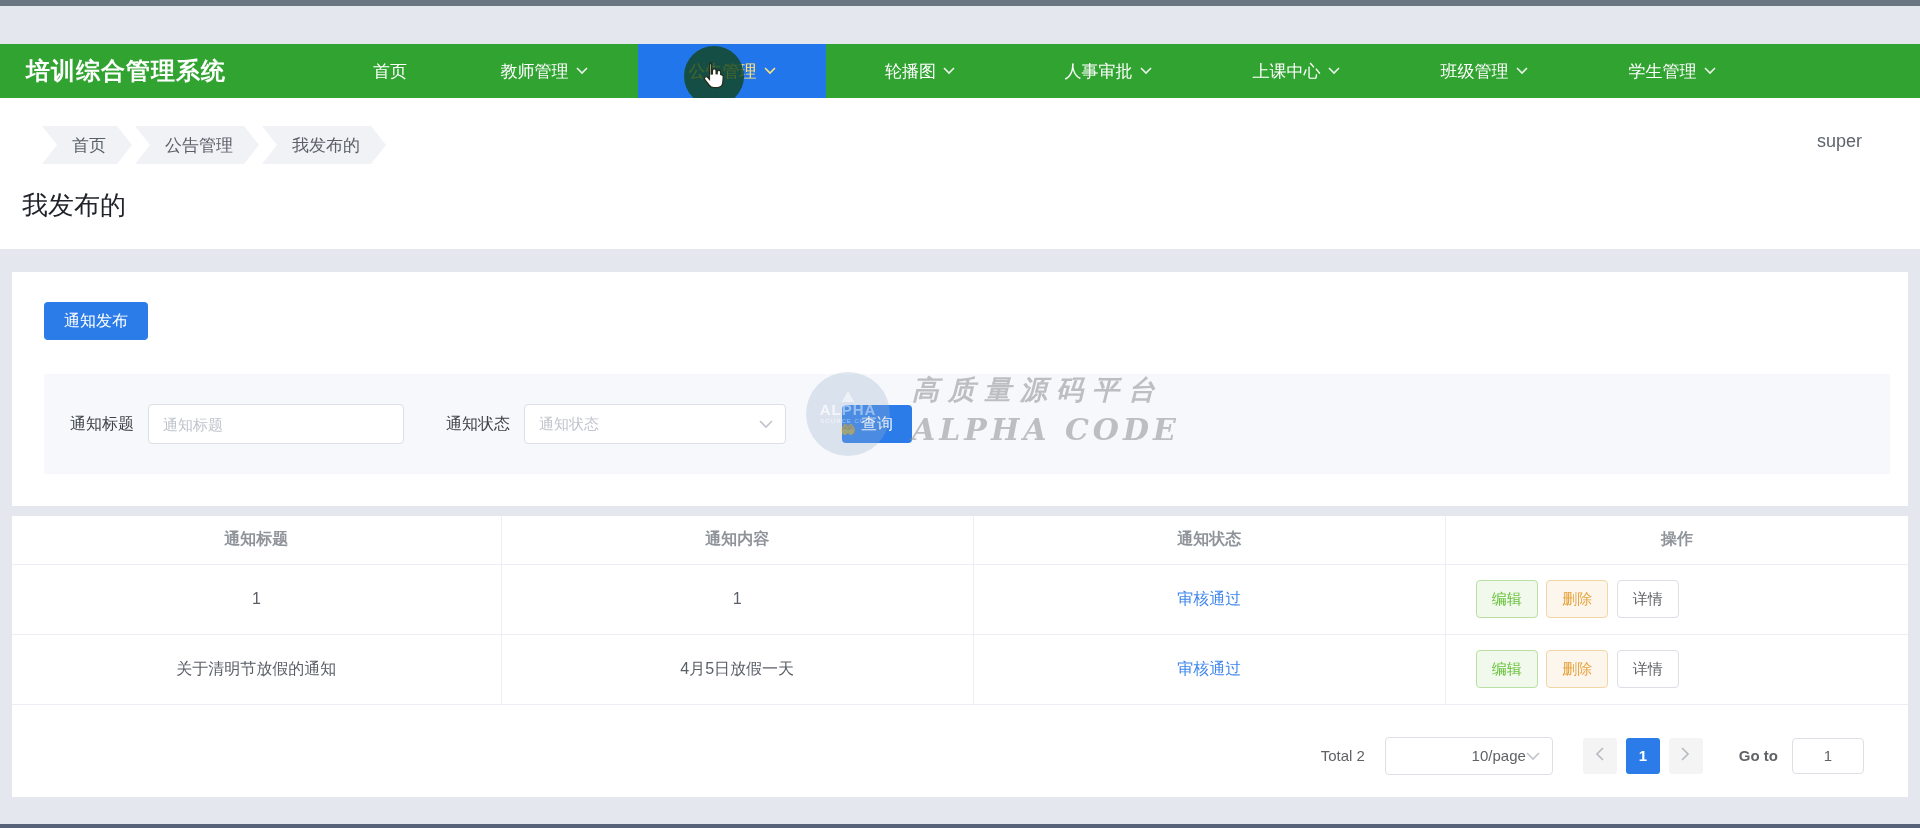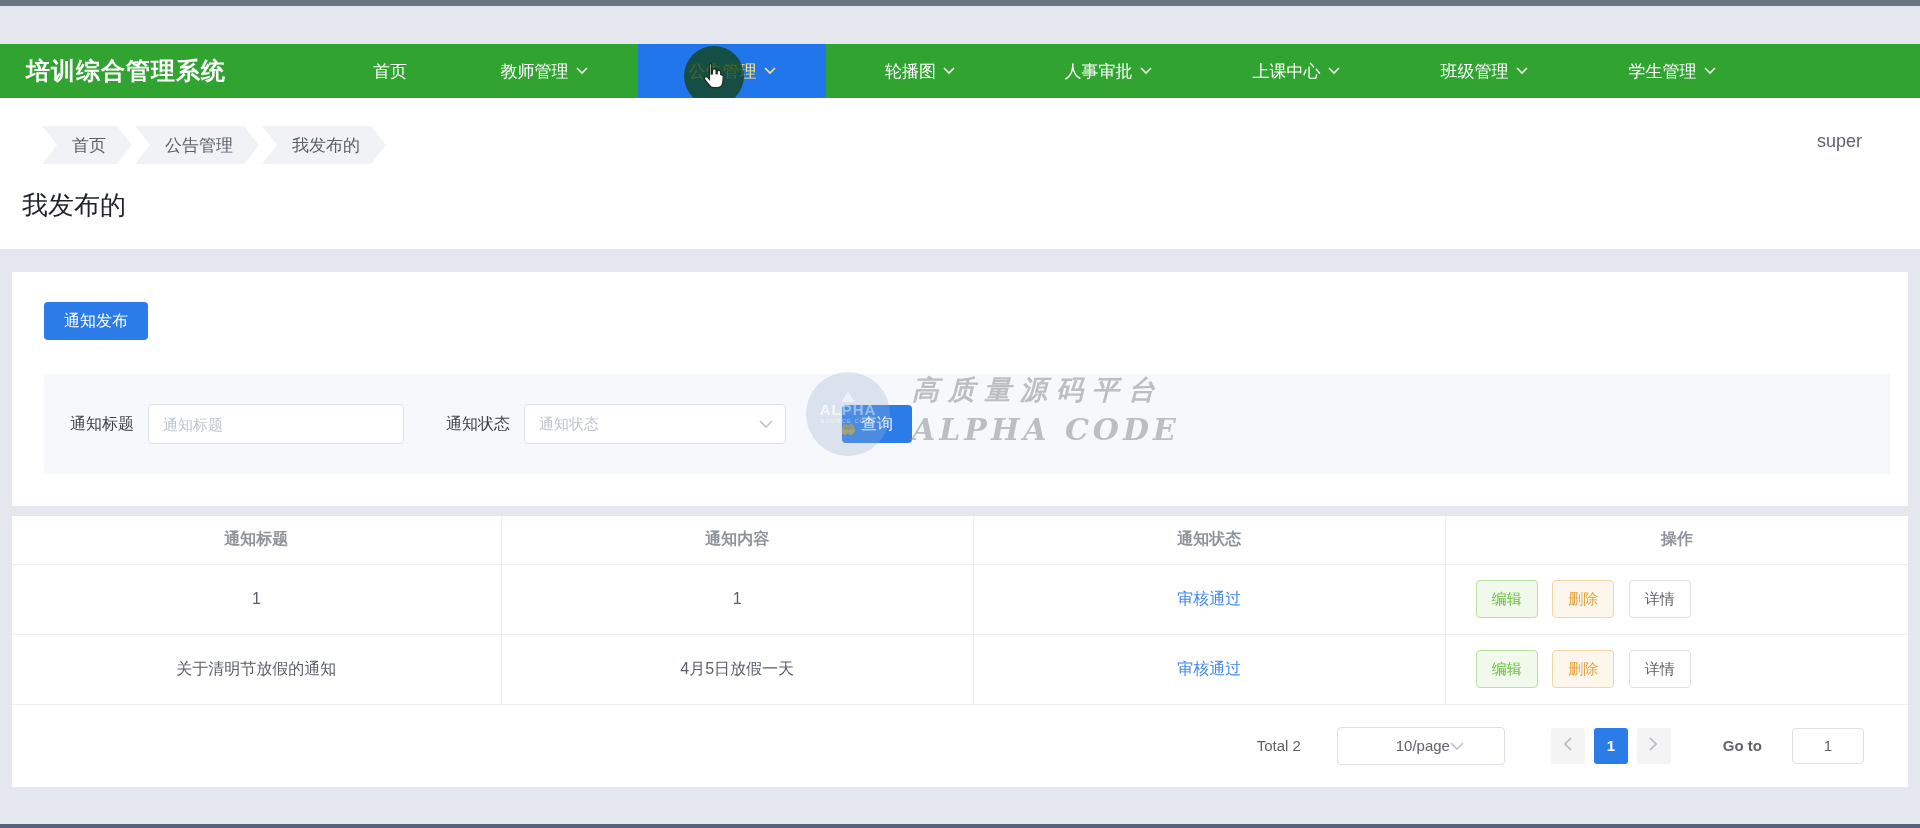--- a/index.html
+++ b/index.html
@@ -124,33 +124,33 @@
   .data-table td {
     height:70px; font-size:16px; color:#5a5e66; text-align:center;
     border-bottom:1px solid #ebeef5; border-right:1px solid #ebeef5;
   }
   .col-1 { width:25.8%; } .col-2 { width:24.9%; } .col-3 { width:24.9%; } .col-4 { width:24.4%;margin-left:36px; }
   .status-link { color:#3f86ec; cursor:pointer; }
   .action-cell { text-align:left !important; padding-left:30px; }
   .mini-btn {
     display:inline-flex; align-items:center; justify-content:center;
     height:38px; padding:0 15px; border-radius:4px; font-size:15px;
-    margin-right:10px; cursor:pointer; border:1px solid #dcdfe6; background:#fff; color:#606266;
+    margin-right:4px; cursor:pointer; border:1px solid #dcdfe6; background:#fff; color:#606266;
     font-family:inherit;
   }
   .mini-btn.success { color:#67c23a; background:#f0f9eb; border-color:#b9dfa2; }
   .mini-btn.warning { color:#e6a23c; background:#fdf6ec; border-color:#f2d7a6; }
   
   .pagination {
     display:flex; align-items:center; justify-content:flex-end;
-    padding:22px 44px 4px 0; gap:30px; font-size:15px; color:#606266;
+    padding:32px 44px 4px 0; gap:14px; font-size:15px; color:#606266;
   }
   .page-size-select {
     width:168px; height:38px; border:1px solid #dcdfe6; border-radius:4px; background:#fff;
-    display:flex; align-items:center; justify-content:center;
+    display:flex; align-items:center; justify-content:flex-end;
     padding:0 12px 0 30px; cursor:pointer; margin-left:6px;
   }
   .pager { display:flex; align-items:center; gap:9px; margin-left:16px; }
   .page-btn {
     width:34px; height:36px; border-radius:3px; background:#f4f4f5;
     display:flex; align-items:center; justify-content:center; cursor:pointer;
   }
   .page-num {
     width:34px; height:36px; border-radius:3px; background:#2b7ce9; color:#fff;
     font-weight:bold; display:flex; align-items:center; justify-content:center; cursor:pointer;

